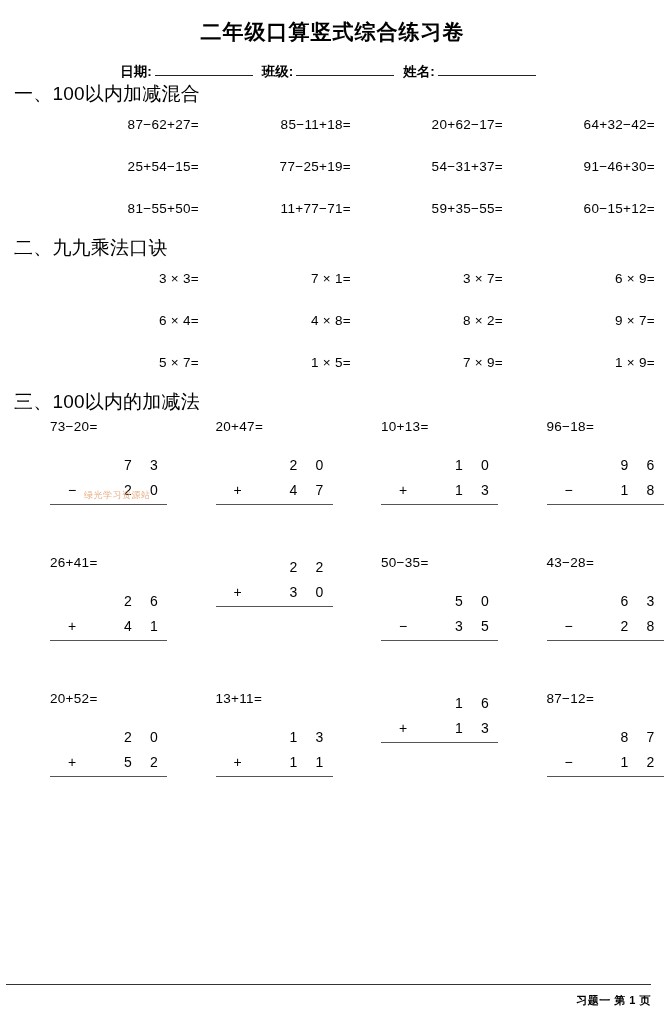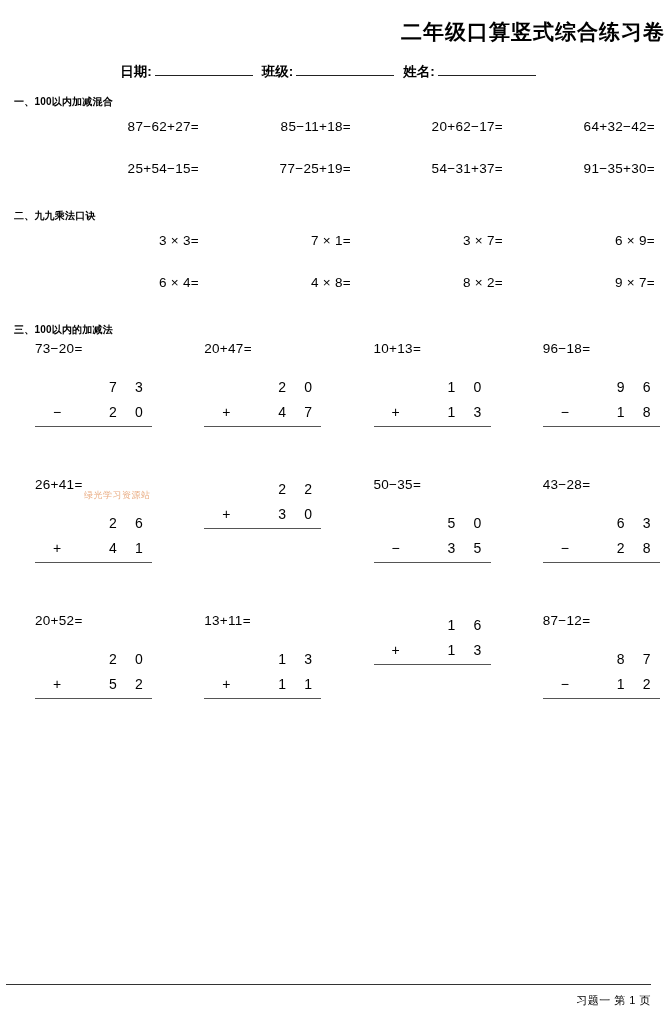--- a/index.html
+++ b/index.html
@@ -17,21 +17,21 @@
   }
   .page {
     position: relative;
     width: 665px;
     height: 1024px;
     box-sizing: border-box;
   }
 
   
   .title {
-    text-align: right;
+    text-align: center;
     font-size: 21px;
     font-weight: bold;
     letter-spacing: 1px;
     padding-top: 18px;
     line-height: 1.3;
   }
 
   
   .header-fields {
     display: flex;
@@ -54,24 +54,23 @@
   .hf-rule {
     display: inline-block;
     width: 98px;
     border-bottom: 1.3px solid #222;
     height: 1px;
     margin: 0 9px 2px 3px;
   }
 
   
   .section-heading {
-    font-size: 10px;
-    font-weight: bold;
+    font-size: 19px;
+    font-weight: normal;
     margin-left: 14px;
-    margin-top: 14px;
     margin-bottom: 2px;
     letter-spacing: 0.2px;
   }
 
   
   .hgrid {
     margin-left: 47px;
     margin-right: 10px;
     text-align: right;
   }
@@ -95,21 +94,21 @@
   }
   .vrow {
     display: flex;
     margin-top: 4px;
   }
   .vcell {
     width: 160px;
     margin-left: 0px;
     position: relative;
   }
-  .vcell:nth-child(1) { padding-left: 35px; }
+  .vcell:nth-child(1) { padding-left: 50px; }
   .vcell:nth-child(2) { padding-left: 47px; }
   .vcell:nth-child(3) { padding-left: 47px; }
   .vcell:nth-child(4) { padding-left: 47px; }
 
   .vexpr {
     font-size: 13.5px;
     letter-spacing: 0.3px;
     white-space: nowrap;
     height: 34px;
   }
@@ -161,20 +160,21 @@
     font-weight: normal;
     opacity: 0.95;
   }
 
   
   .footer {
     position: absolute;
     left: 6px;
     right: 14px;
     bottom: 16px;
+    font-weight: bold;
   }
   .footer-rule {
     border-bottom: 1.4px solid #333;
     width: 100%;
   }
   .footer-text {
     text-align: right;
     font-size: 11px;
     margin-top: 8px;
     letter-spacing: 0.5px;
@@ -207,38 +207,50 @@
     <div class="hrow">
       <div class="hcell">87−62+27=</div>
       <div class="hcell">85−11+18=</div>
       <div class="hcell">20+62−17=</div>
       <div class="hcell">64+32−42=</div>
     </div>
     <div class="hrow">
       <div class="hcell">25+54−15=</div>
       <div class="hcell">77−25+19=</div>
       <div class="hcell">54−31+37=</div>
-      <div class="hcell">91−35+30=</div>
+      <div class="hcell">91−46+30=</div>
+    </div>
+    <div class="hrow">
+      <div class="hcell">81−55+50=</div>
+      <div class="hcell">11+77−71=</div>
+      <div class="hcell">59+35−55=</div>
+      <div class="hcell">60−15+12=</div>
     </div>
   </div>
 
   <div class="section-heading">二、九九乘法口诀</div>
   <div class="hgrid">
     <div class="hrow">
       <div class="hcell">3 × 3=</div>
       <div class="hcell">7 × 1=</div>
       <div class="hcell">3 × 7=</div>
       <div class="hcell">6 × 9=</div>
     </div>
     <div class="hrow">
       <div class="hcell">6 × 4=</div>
       <div class="hcell">4 × 8=</div>
       <div class="hcell">8 × 2=</div>
       <div class="hcell">9 × 7=</div>
     </div>
+    <div class="hrow">
+      <div class="hcell">5 × 7=</div>
+      <div class="hcell">1 × 5=</div>
+      <div class="hcell">7 × 9=</div>
+      <div class="hcell">1 × 9=</div>
+    </div>
   </div>
 
   <div class="section-heading">三、100以内的加减法</div>
   <div class="vgrid">
 
     <div class="vrow">
       <div class="vcell">
         <div class="vexpr">73−20=</div>
         <div class="vstack">
           <div class="vline-top">

